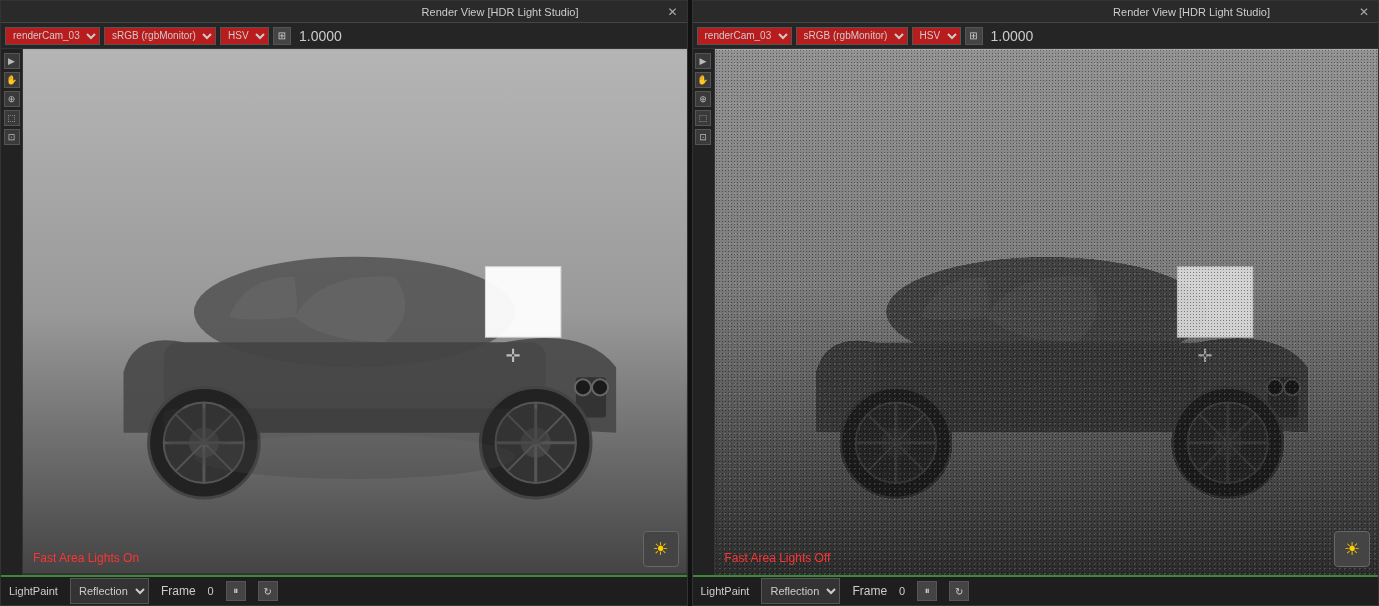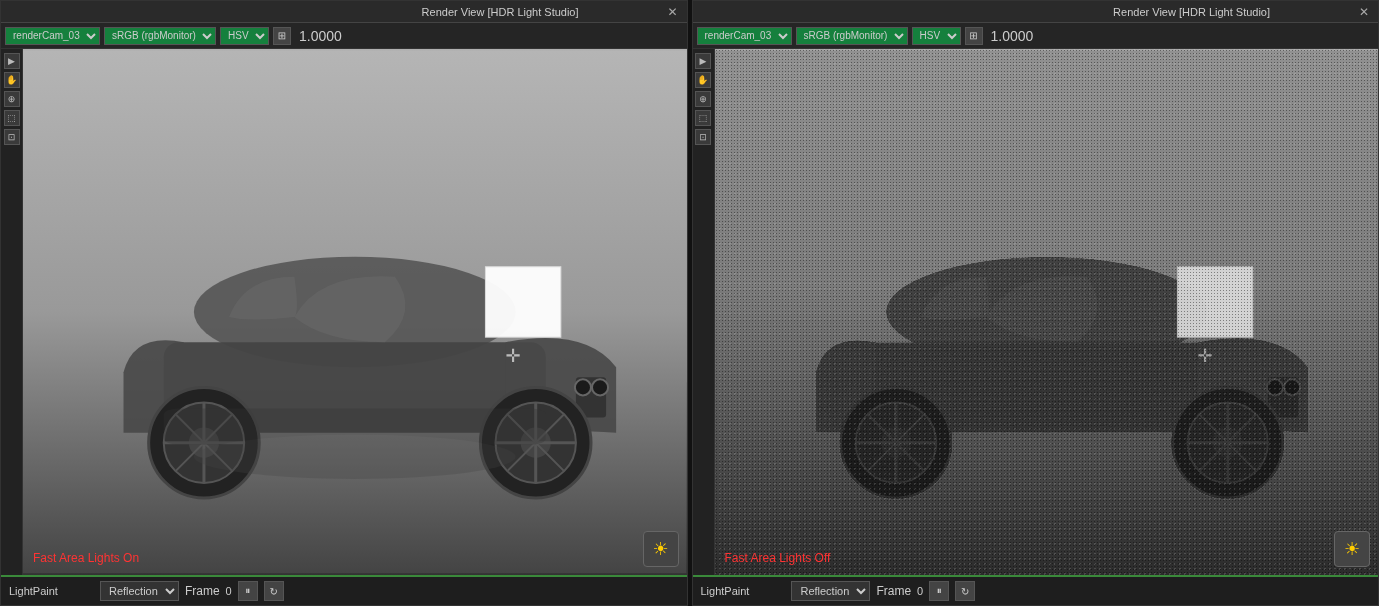--- a/index.html
+++ b/index.html
@@ -58,21 +58,21 @@
       background: #252525;
       display: flex;
       align-items: center;
       padding: 2px 4px;
       gap: 4px;
       height: 26px;
       border-bottom: 1px solid #333;
     }
 
     .toolbar-select {
-      background: #15803d;
+      background: #b91c1c;
       border: 1px solid #555;
       color: #ccc;
       font-size: 10px;
       padding: 1px 3px;
       height: 18px;
     }
 
     .toolbar-value {
       color: #ccc;
       font-size: 14px;
@@ -164,37 +164,36 @@
       color: #ffcc00;
       font-size: 18px;
     }
 
     .bottom-bar {
       height: 30px;
       background: #1e1e1e;
       display: flex;
       align-items: center;
       padding: 0 8px;
-      gap: 6px;
+      gap: 12px;
       border-top: 2px solid #3a8a3a;
     }
 
     .bottom-label {
       color: #ccc;
       font-size: 11px;
     }
 
     .bottom-dropdown {
       background: #333;
       border: 1px solid #555;
       color: #ccc;
       font-size: 11px;
       padding: 1px 4px;
-      height: 20px;
-      margin-left: 36px;
+      height: 26px;
     }
 
     .bottom-frame-label {
       color: #ccc;
       font-size: 12px;
     }
 
     .bottom-frame-value {
       color: #ccc;
       font-size: 11px;

